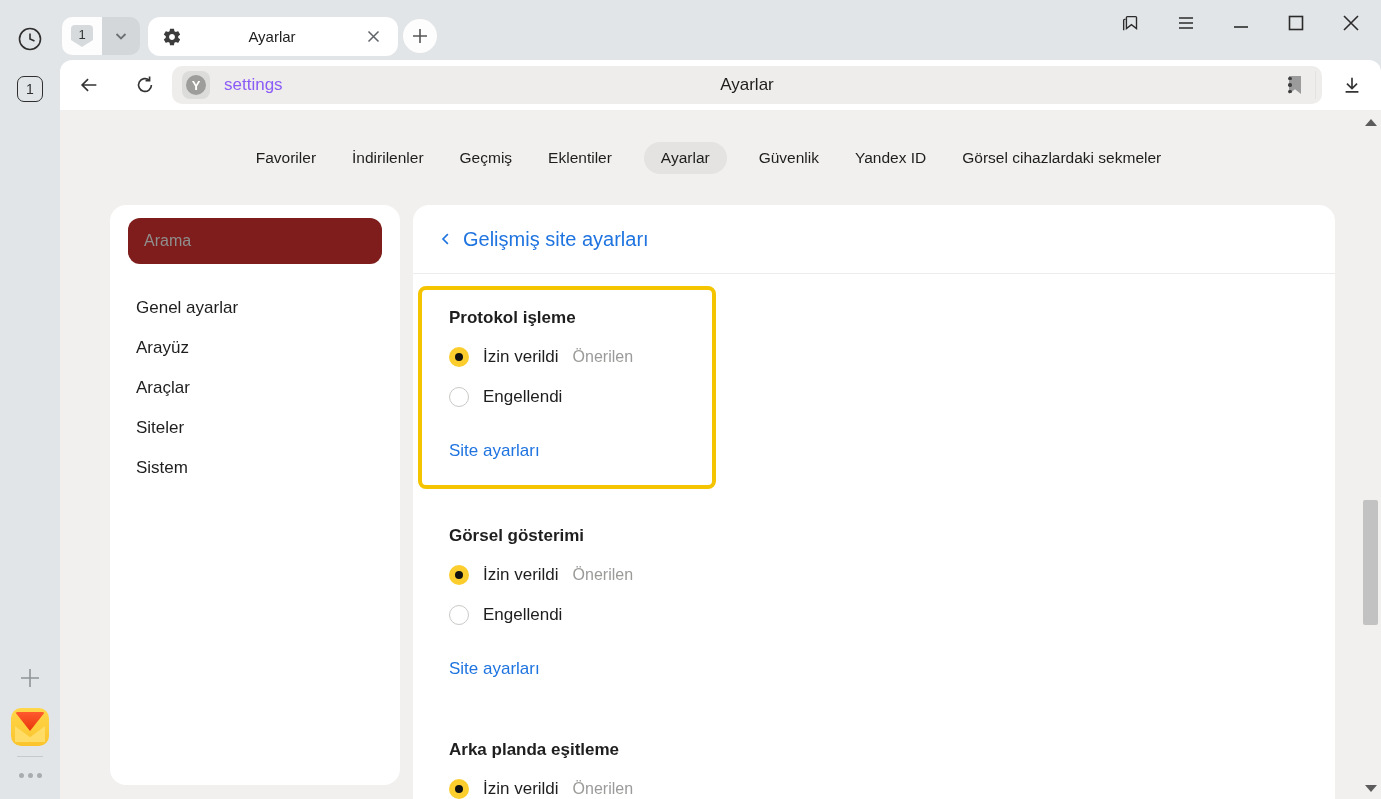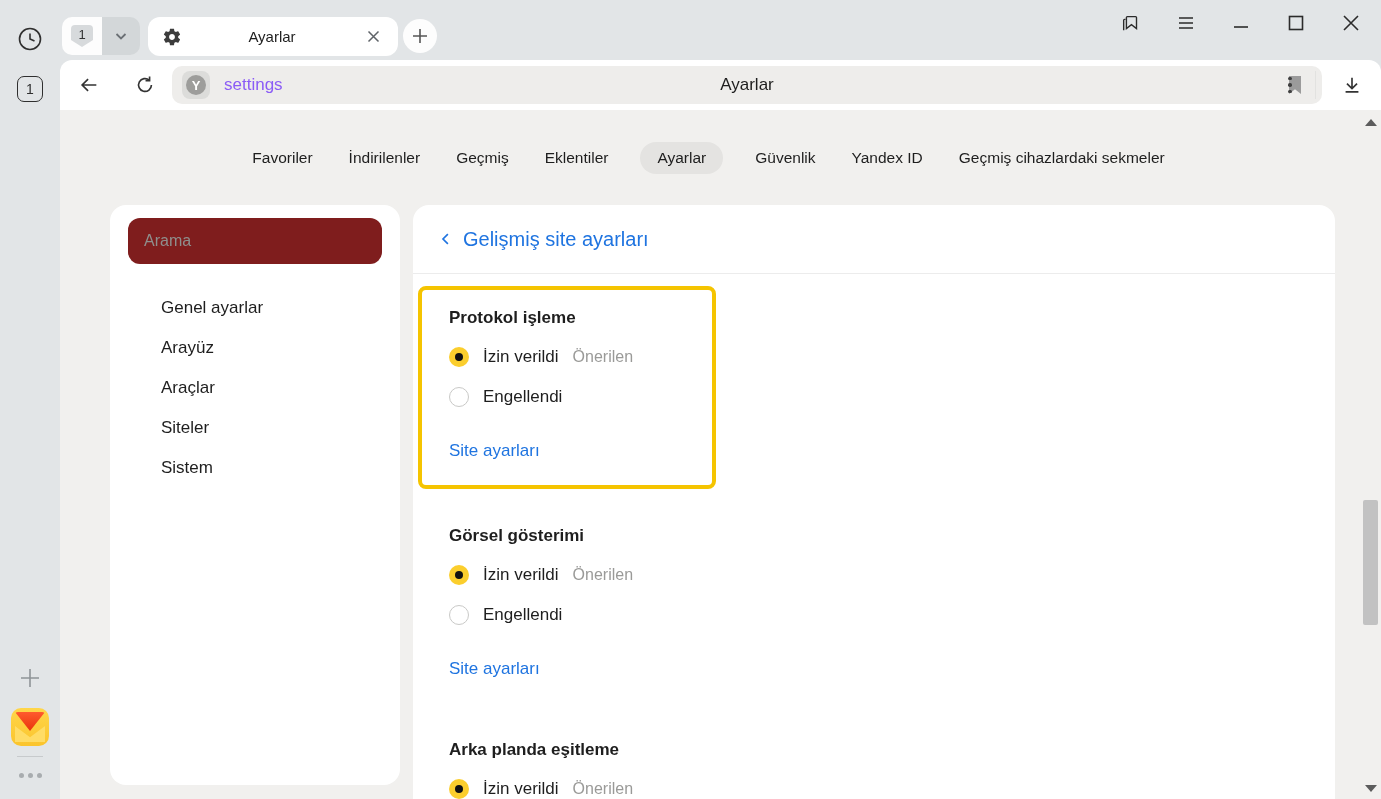--- a/index.html
+++ b/index.html
@@ -47,21 +47,21 @@
   
   .content { position:absolute; left:60px; top:110px; width:1321px; height:689px; background:#f1f0ee; }
   .nav-row { position:absolute; top:32px; left:0; right:24px; display:flex; justify-content:center; align-items:center; gap:28px; }
   .nav-item { font-size:15.5px; color:#1e1e1e; padding:7px 4px; cursor:pointer; white-space:nowrap; }
   .nav-item.active { background:#e4e3e1; border-radius:16px; padding:7px 17px; }
 
   .side-panel { position:absolute; left:50px; top:95px; width:290px; height:580px; background:#fff; border-radius:16px; }
   .search-box { margin:13px 18px 0 18px; height:46px; background:#7f1d1d; border-radius:12px; display:flex; align-items:center; padding-left:16px; cursor:text; }
   .search-box span { color:#8f8f8d; font-size:16px; }
   .side-items { margin-top:24px; }
-  .side-item { height:40px; line-height:40px; padding-left:51px; font-size:17px; color:#1e1e1e; cursor:pointer; }
+  .side-item { height:40px; line-height:40px; padding-left:26px; font-size:17px; color:#1e1e1e; cursor:pointer; }
 
   .main-panel { position:absolute; left:353px; top:95px; width:922px; height:620px; background:#fff; border-radius:16px 16px 0 0; }
   .panel-header { height:69px; display:flex; align-items:center; padding-left:20px; border-bottom:1px solid #ececec; cursor:pointer; }
   .back-chev { width:26px; height:26px; display:flex; align-items:center; justify-content:center; }
   .panel-title { font-size:20px; color:#1f74e0; margin-left:4px; }
   .sections { padding-top:12px; }
   .highlight-box { margin-left:5px; width:298px; border:4px solid #f5c400; border-radius:8px; padding:15px 0 20px 27px; margin-bottom:34px; }
   .section { margin-left:36px; margin-bottom:54px; }
   .section-title { font-size:17px; font-weight:bold; color:#1e1e1e; line-height:26px; margin-bottom:6px; }
   .radio-row { display:flex; align-items:center; height:40px; cursor:pointer; }
@@ -242,21 +242,21 @@
 <div class="content">
 
   <div class="nav-row">
     <span class="nav-item">Favoriler</span>
     <span class="nav-item">İndirilenler</span>
     <span class="nav-item">Geçmiş</span>
     <span class="nav-item">Eklentiler</span>
     <span class="nav-item active">Ayarlar</span>
     <span class="nav-item">Güvenlik</span>
     <span class="nav-item">Yandex ID</span>
-    <span class="nav-item">Geçmiş cihazlardaki sekmeler</span>
+    <span class="nav-item">Görsel cihazlardaki sekmeler</span>
   </div>
 
   <div class="side-panel">
     <div class="search-box">
       <span>Arama</span>
     </div>
     <div class="side-items">
       <div class="side-item">Genel ayarlar</div>
       <div class="side-item">Arayüz</div>
       <div class="side-item">Araçlar</div>

